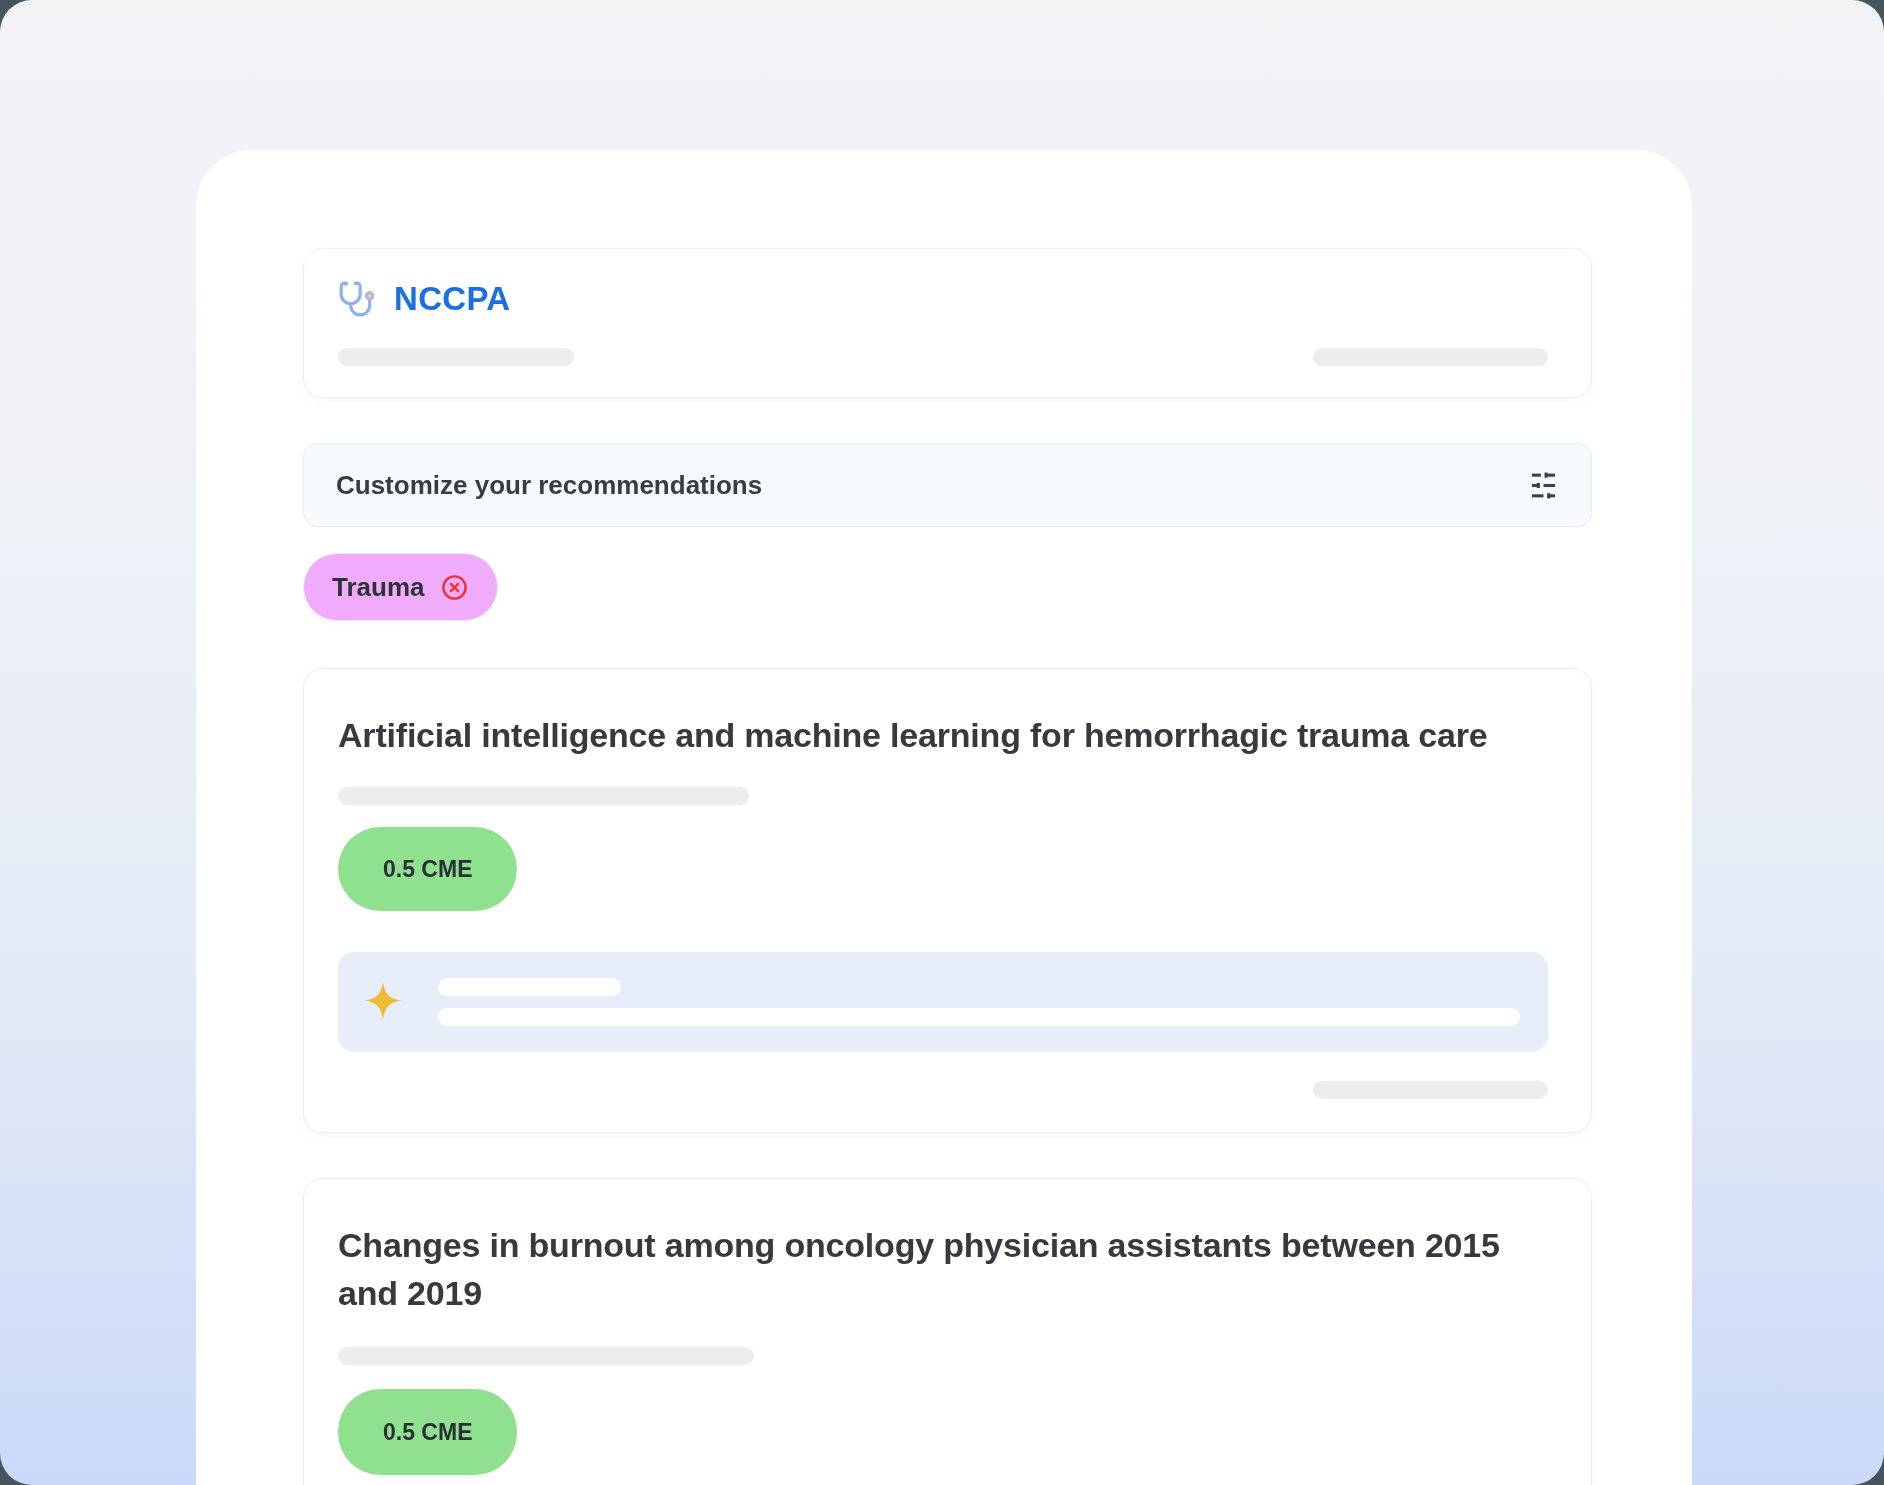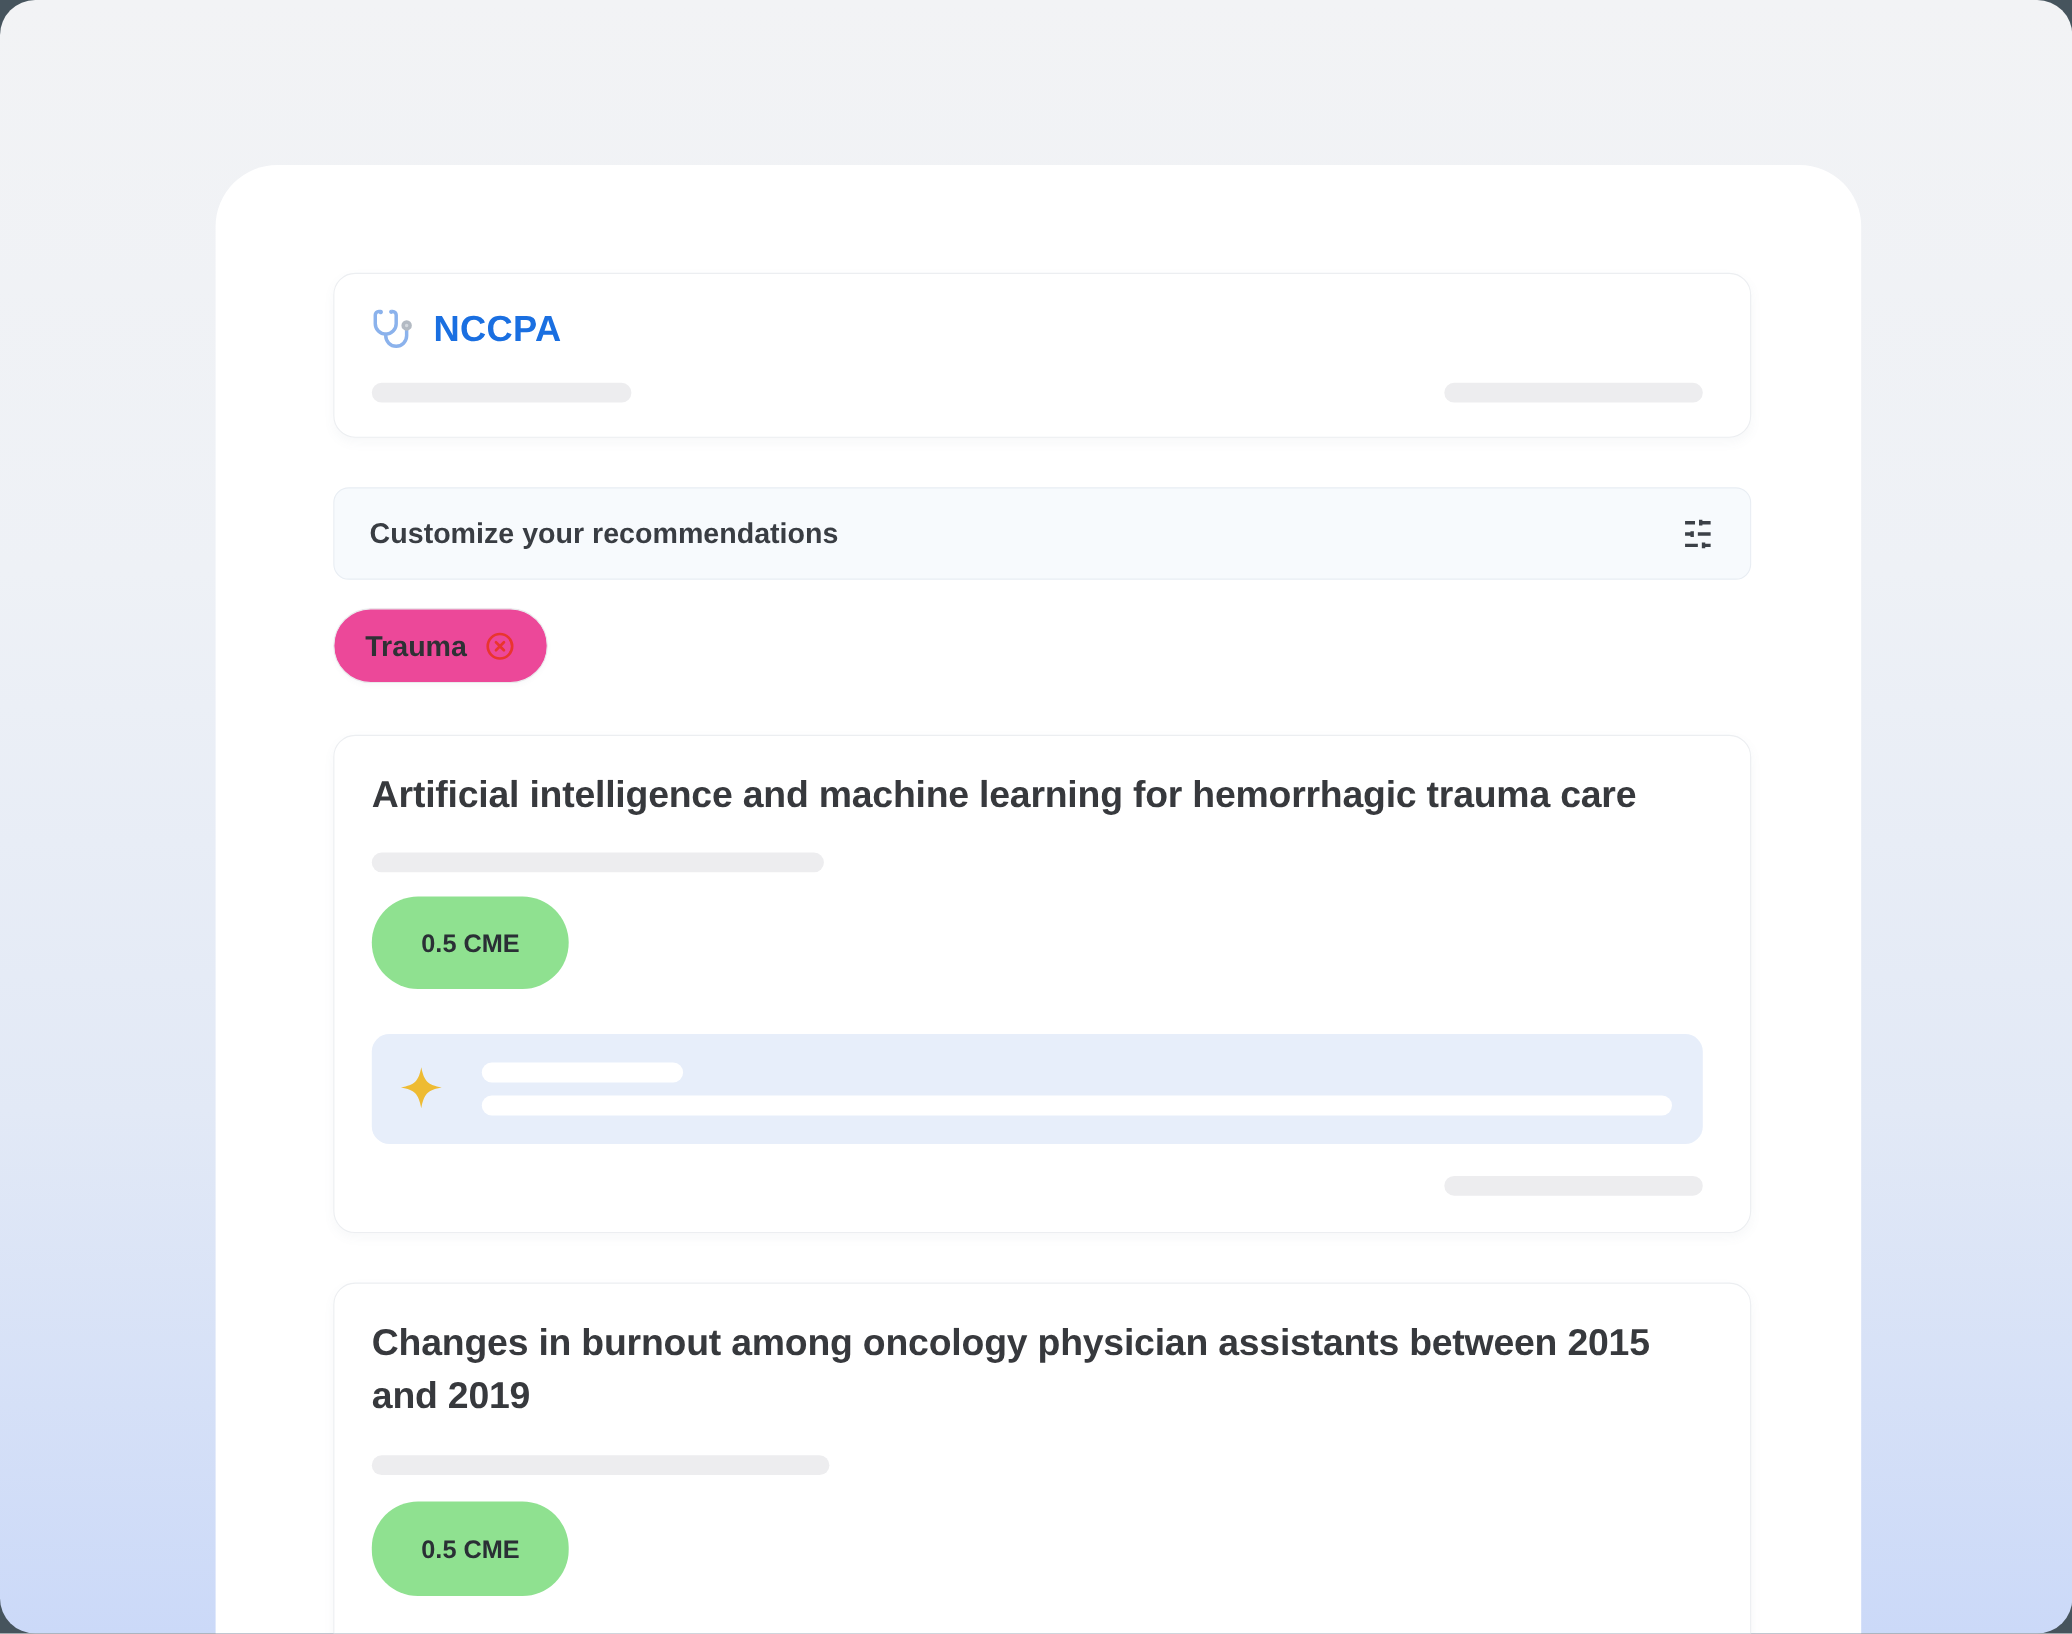--- a/index.html
+++ b/index.html
@@ -57,30 +57,30 @@
     padding:12px 32px;
     cursor:pointer;
   }
   .customize-label { font-size:26px; font-weight:600; color:#393d43; }
   .sliders-btn svg { width:31px; height:31px; display:block; }
 
   
   .chips-row { margin-top:26px; display:flex; gap:24px; }
   .chip {
     height:68px; display:inline-flex; align-items:center; gap:15px;
-    background:#ec4899; border:1.5px solid #e9eaec; border-radius:34px;
+    background:#f0abfc; border:1.5px solid #e9eaec; border-radius:34px;
     padding:0 28px;
     box-shadow:0 2px 5px rgba(96,110,130,0.04);
     cursor:pointer;
   }
   .chip-label { font-size:26px; font-weight:600; color:#2e3135; }
   .chip svg { width:29px; height:29px; display:block; cursor:pointer; }
 
   
-  .rec-card { margin-top:47px; padding:30px 43px 33px 34px; cursor:pointer; }
+  .rec-card { margin-top:47px; padding:42px 43px 33px 34px; cursor:pointer; }
   .rec-card.second { margin-top:45px; min-height:560px; }
   .rec-title {
     font-size:34px; line-height:48px; font-weight:700;
     color:var(--title-text,#37393d);
     max-width:1210px; letter-spacing:-0.2px;
   }
   .skel-under-title { margin-top:28px; width:411px; }
   .rec-card.second .skel-under-title { margin-top:30px; width:416px; }
   .cme-badge {
     margin-top:22px; height:84px;

